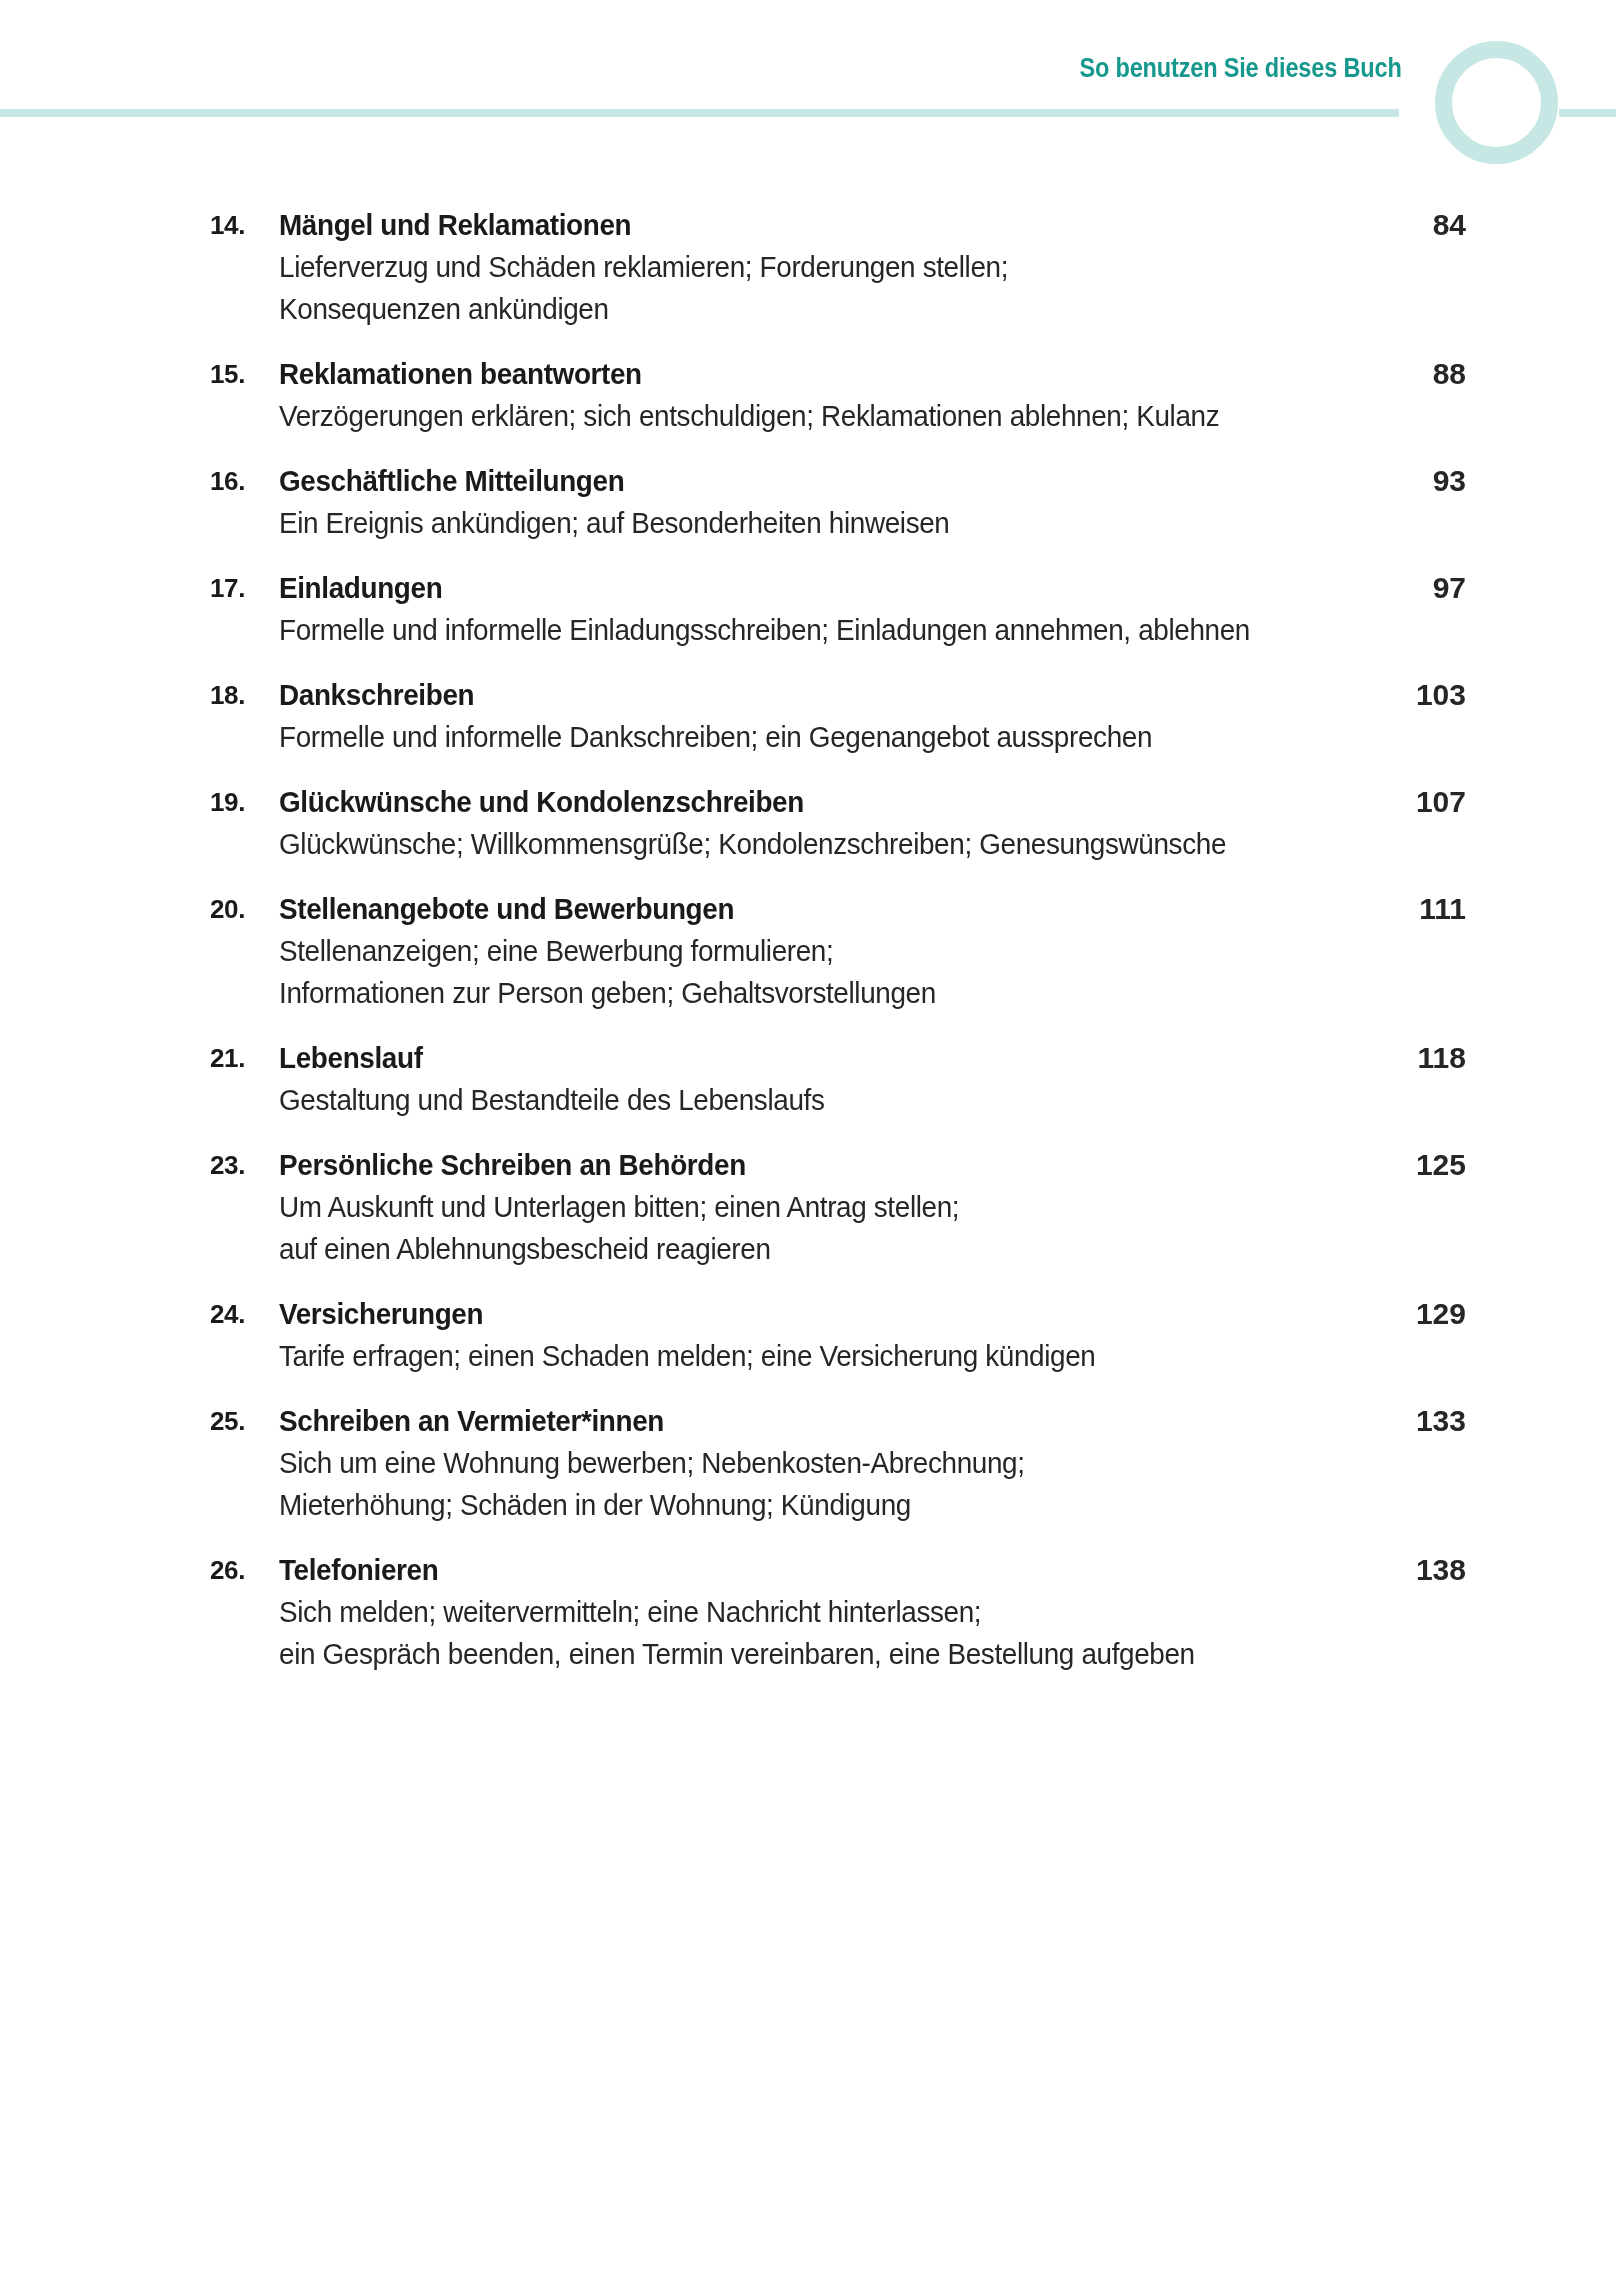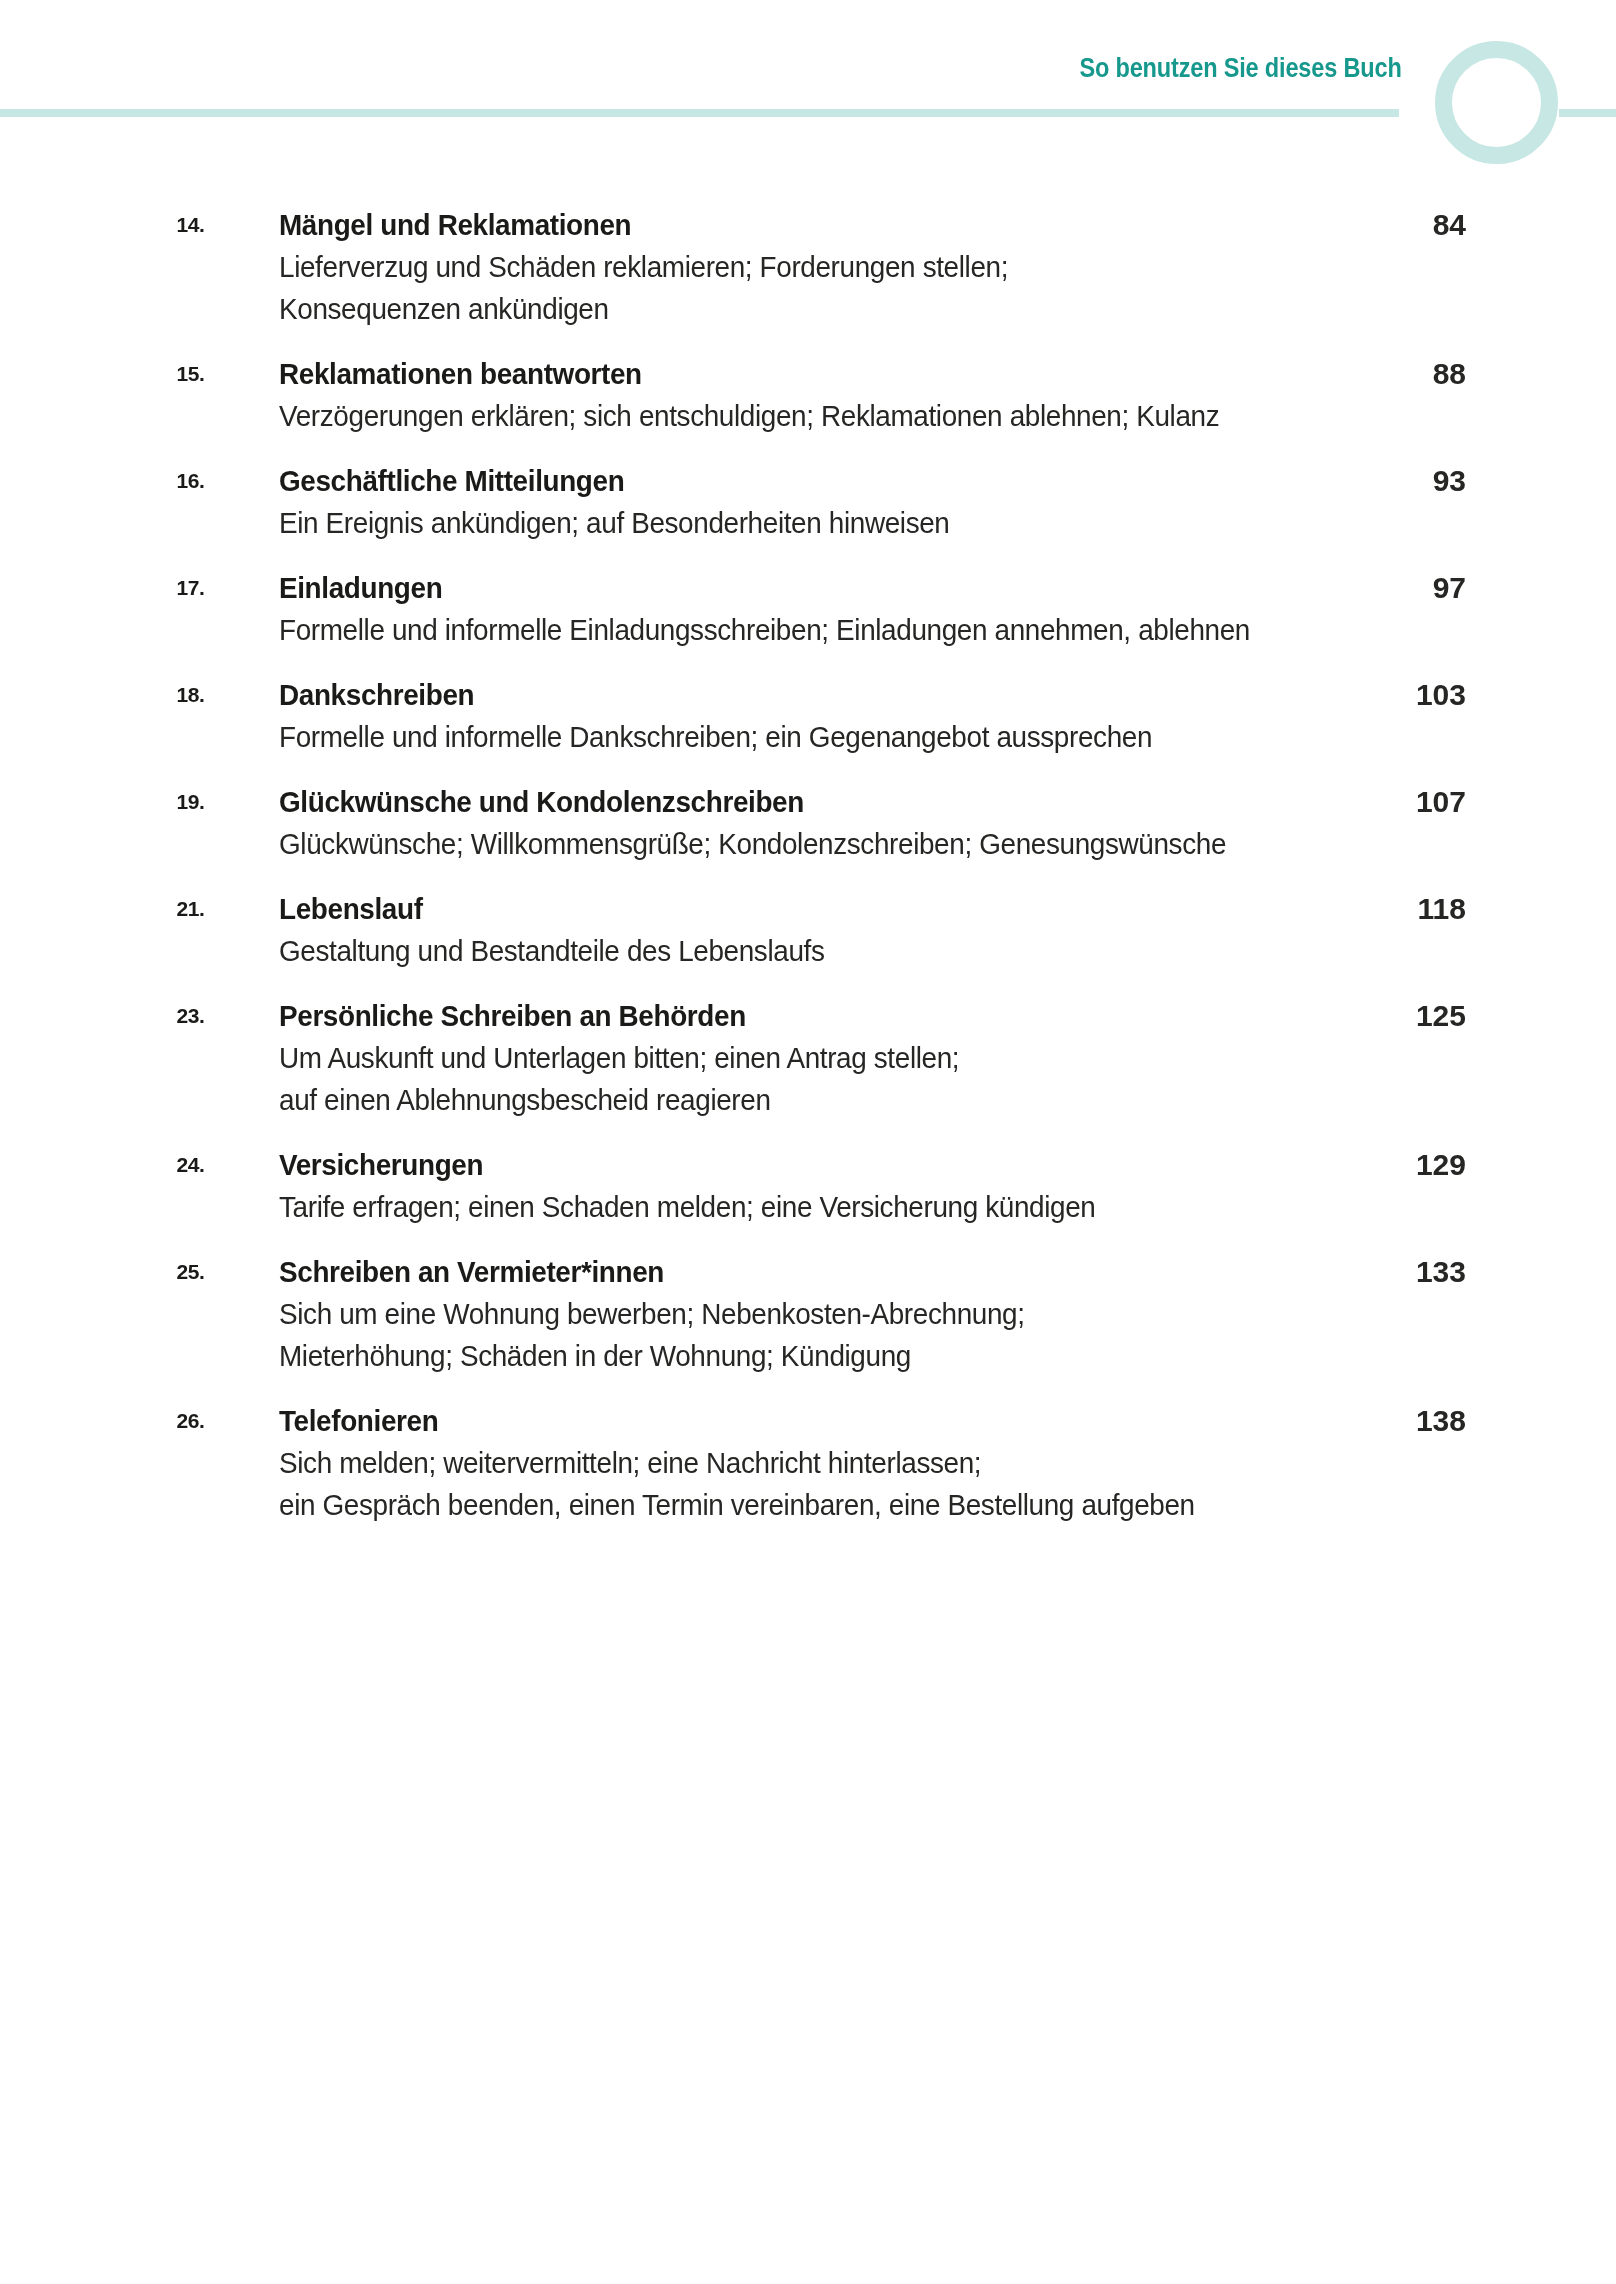--- a/index.html
+++ b/index.html
@@ -56,25 +56,25 @@
     top: 204px;
     left: 0;
     width: 100%;
   }
   .toc-entry {
     position: relative;
     margin-bottom: 23px;
   }
   .entry-number {
     position: absolute;
-    left: 127px;
+    left: 118px;
     top: 0;
     width: 127px;
-    text-align: center;
-    font-size: 21px;
+    text-align: right;
+    font-size: 26px;
     line-height: 42px;
     font-weight: bold;
     color: var(--title-color);
     letter-spacing: -0.4px;
   }
   .entry-content {
     margin-left: 279px;
     transform: scaleX(0.93);
     transform-origin: 0 0;
   }
@@ -186,20 +186,31 @@
       <div class="entry-number">19.</div>
       <div class="entry-content">
         <div class="entry-title">Glückwünsche und Kondolenzschreiben</div>
         <div>
             <div class="entry-desc-line">Glückwünsche; Willkommensgrüße; Kondolenzschreiben; Genesungswünsche</div>
           </div>
       </div>
       <div class="entry-page">107</div>
     </div>
 
+    <div class="toc-entry">
+      <div class="entry-number">20.</div>
+      <div class="entry-content">
+        <div class="entry-title">Stellenangebote und Bewerbungen</div>
+        <div>
+            <div class="entry-desc-line">Stellenanzeigen; eine Bewerbung formulieren;</div>
+            <div class="entry-desc-line">Informationen zur Person geben; Gehaltsvorstellungen</div>
+          </div>
+      </div>
+      <div class="entry-page">111</div>
+    </div>
 
     <div class="toc-entry">
       <div class="entry-number">21.</div>
       <div class="entry-content">
         <div class="entry-title">Lebenslauf</div>
         <div>
             <div class="entry-desc-line">Gestaltung und Bestandteile des Lebenslaufs</div>
           </div>
       </div>
       <div class="entry-page">118</div>

